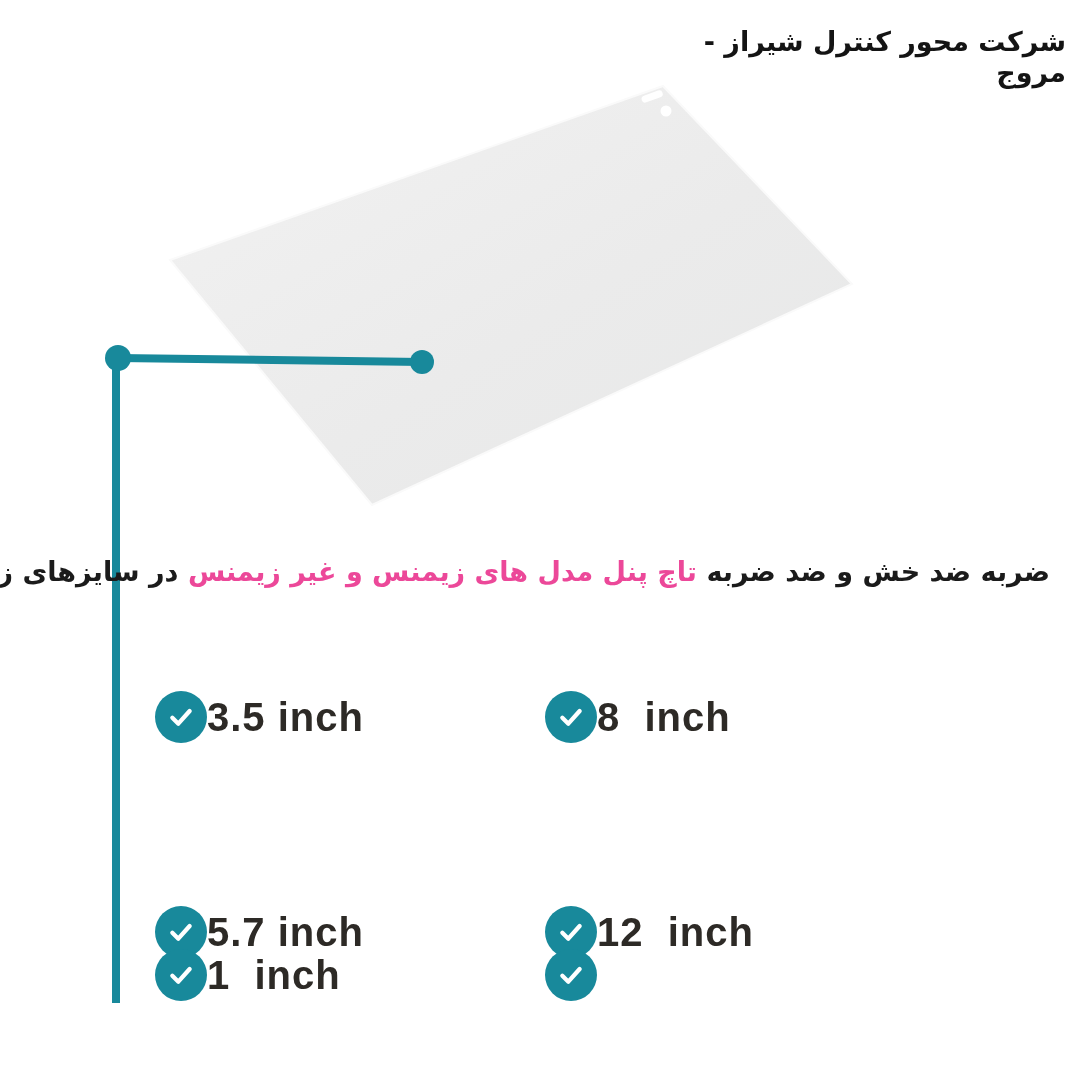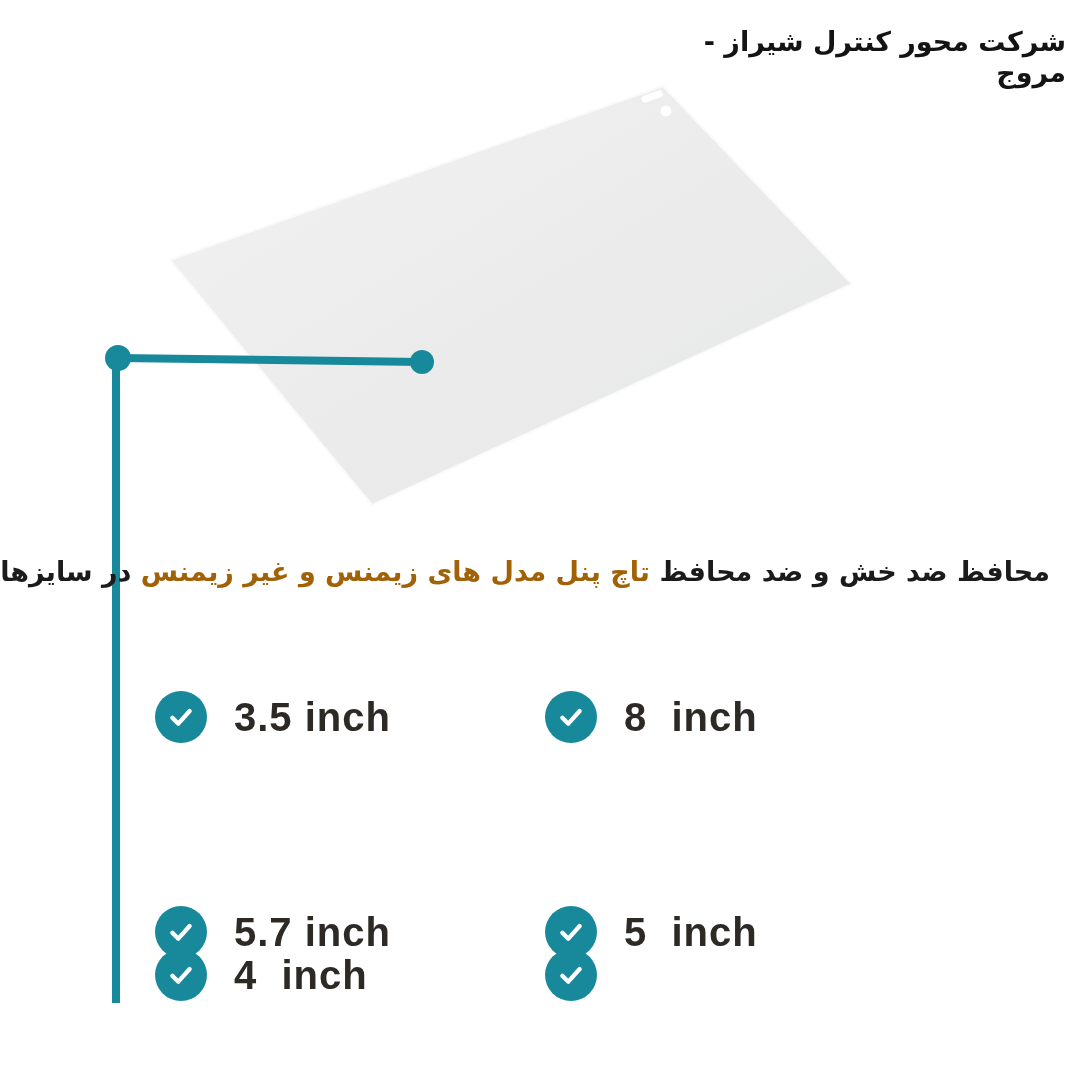--- a/index.html
+++ b/index.html
@@ -42,29 +42,28 @@
     left: 90px;
     right: 30px;
     direction: rtl;
     text-align: center;
     white-space: nowrap;
     font-size: 27px;
     font-weight: 700;
     color: #1b1b1b;
     font-family: "DejaVu Sans", sans-serif;
   }
-  .desc .highlight { color: #a16207; }
+  .desc .highlight { color: #ec4899; }
 
   
   .size-item {
     position: absolute;
     height: 52px;
     display: flex;
     align-items: center;
-    gap: 27px;
     text-align: right;
   }
   .col-left  { left: 155px; }
   .col-right { left: 545px; }
   .row-0 { top: 691px; }
   .row-1 { top: 775px; }
   .row-2 { top: 906px; }
   .row-3 { top: 949px; }
 
   .check-circle {
@@ -108,21 +107,21 @@
   <svg class="art" width="1080" height="1080" viewBox="0 0 1080 1080">
     <line x1="118" y1="358" x2="422" y2="362" stroke="#18899B" stroke-width="8"></line>
     <line x1="116" y1="358" x2="116" y2="1003" stroke="#18899B" stroke-width="8"></line>
     <circle cx="118" cy="358" r="13" fill="#18899B"></circle>
     <circle cx="422" cy="362" r="12" fill="#18899B"></circle>
   </svg>
 
   <div class="brand" dir="rtl">شرکت محور کنترل شیراز - مروج</div>
 
   <div class="desc" dir="rtl">
-    <span>محافظ ضد خش و ضد محافظ </span><span class="highlight">تاچ پنل مدل های زیمنس و غیر زیمنس </span><span>در سایزهای زیر موجود می باشد :</span>
+    <span>ضربه ضد خش و ضد ضربه </span><span class="highlight">تاچ پنل مدل های زیمنس و غیر زیمنس </span><span>در سایزهای زیر موجود می باشد :</span>
   </div>
 
   <div class="size-item col-left row-0">
     <span class="check-circle">
       <svg width="32" height="32" viewBox="0 0 24 24">
           <path d="M5.5 12.5 L10 17 L18.5 7.5" fill="none" stroke="#ffffff" stroke-width="3.2" stroke-linecap="round" stroke-linejoin="round"></path>
         </svg>
     </span>
     <span class="size-label">3.5 inch</span>
   </div>
@@ -133,38 +132,38 @@
         </svg>
     </span>
     <span class="size-label">5.7 inch</span>
   </div>
   <div class="size-item col-left row-3">
     <span class="check-circle">
       <svg width="32" height="32" viewBox="0 0 24 24">
           <path d="M5.5 12.5 L10 17 L18.5 7.5" fill="none" stroke="#ffffff" stroke-width="3.2" stroke-linecap="round" stroke-linejoin="round"></path>
         </svg>
     </span>
-    <span class="size-label">4  inch</span>
+    <span class="size-label">1  inch</span>
   </div>
 
   <div class="size-item col-right row-0">
     <span class="check-circle">
       <svg width="32" height="32" viewBox="0 0 24 24">
           <path d="M5.5 12.5 L10 17 L18.5 7.5" fill="none" stroke="#ffffff" stroke-width="3.2" stroke-linecap="round" stroke-linejoin="round"></path>
         </svg>
     </span>
     <span class="size-label">8  inch</span>
   </div>
   <div class="size-item col-right row-2">
     <span class="check-circle">
       <svg width="32" height="32" viewBox="0 0 24 24">
           <path d="M5.5 12.5 L10 17 L18.5 7.5" fill="none" stroke="#ffffff" stroke-width="3.2" stroke-linecap="round" stroke-linejoin="round"></path>
         </svg>
     </span>
-    <span class="size-label">5  inch</span>
+    <span class="size-label">12  inch</span>
   </div>
   <div class="size-item col-right row-3">
     <span class="check-circle">
       <svg width="32" height="32" viewBox="0 0 24 24">
           <path d="M5.5 12.5 L10 17 L18.5 7.5" fill="none" stroke="#ffffff" stroke-width="3.2" stroke-linecap="round" stroke-linejoin="round"></path>
         </svg>
     </span>
   </div>
 
 </div>

